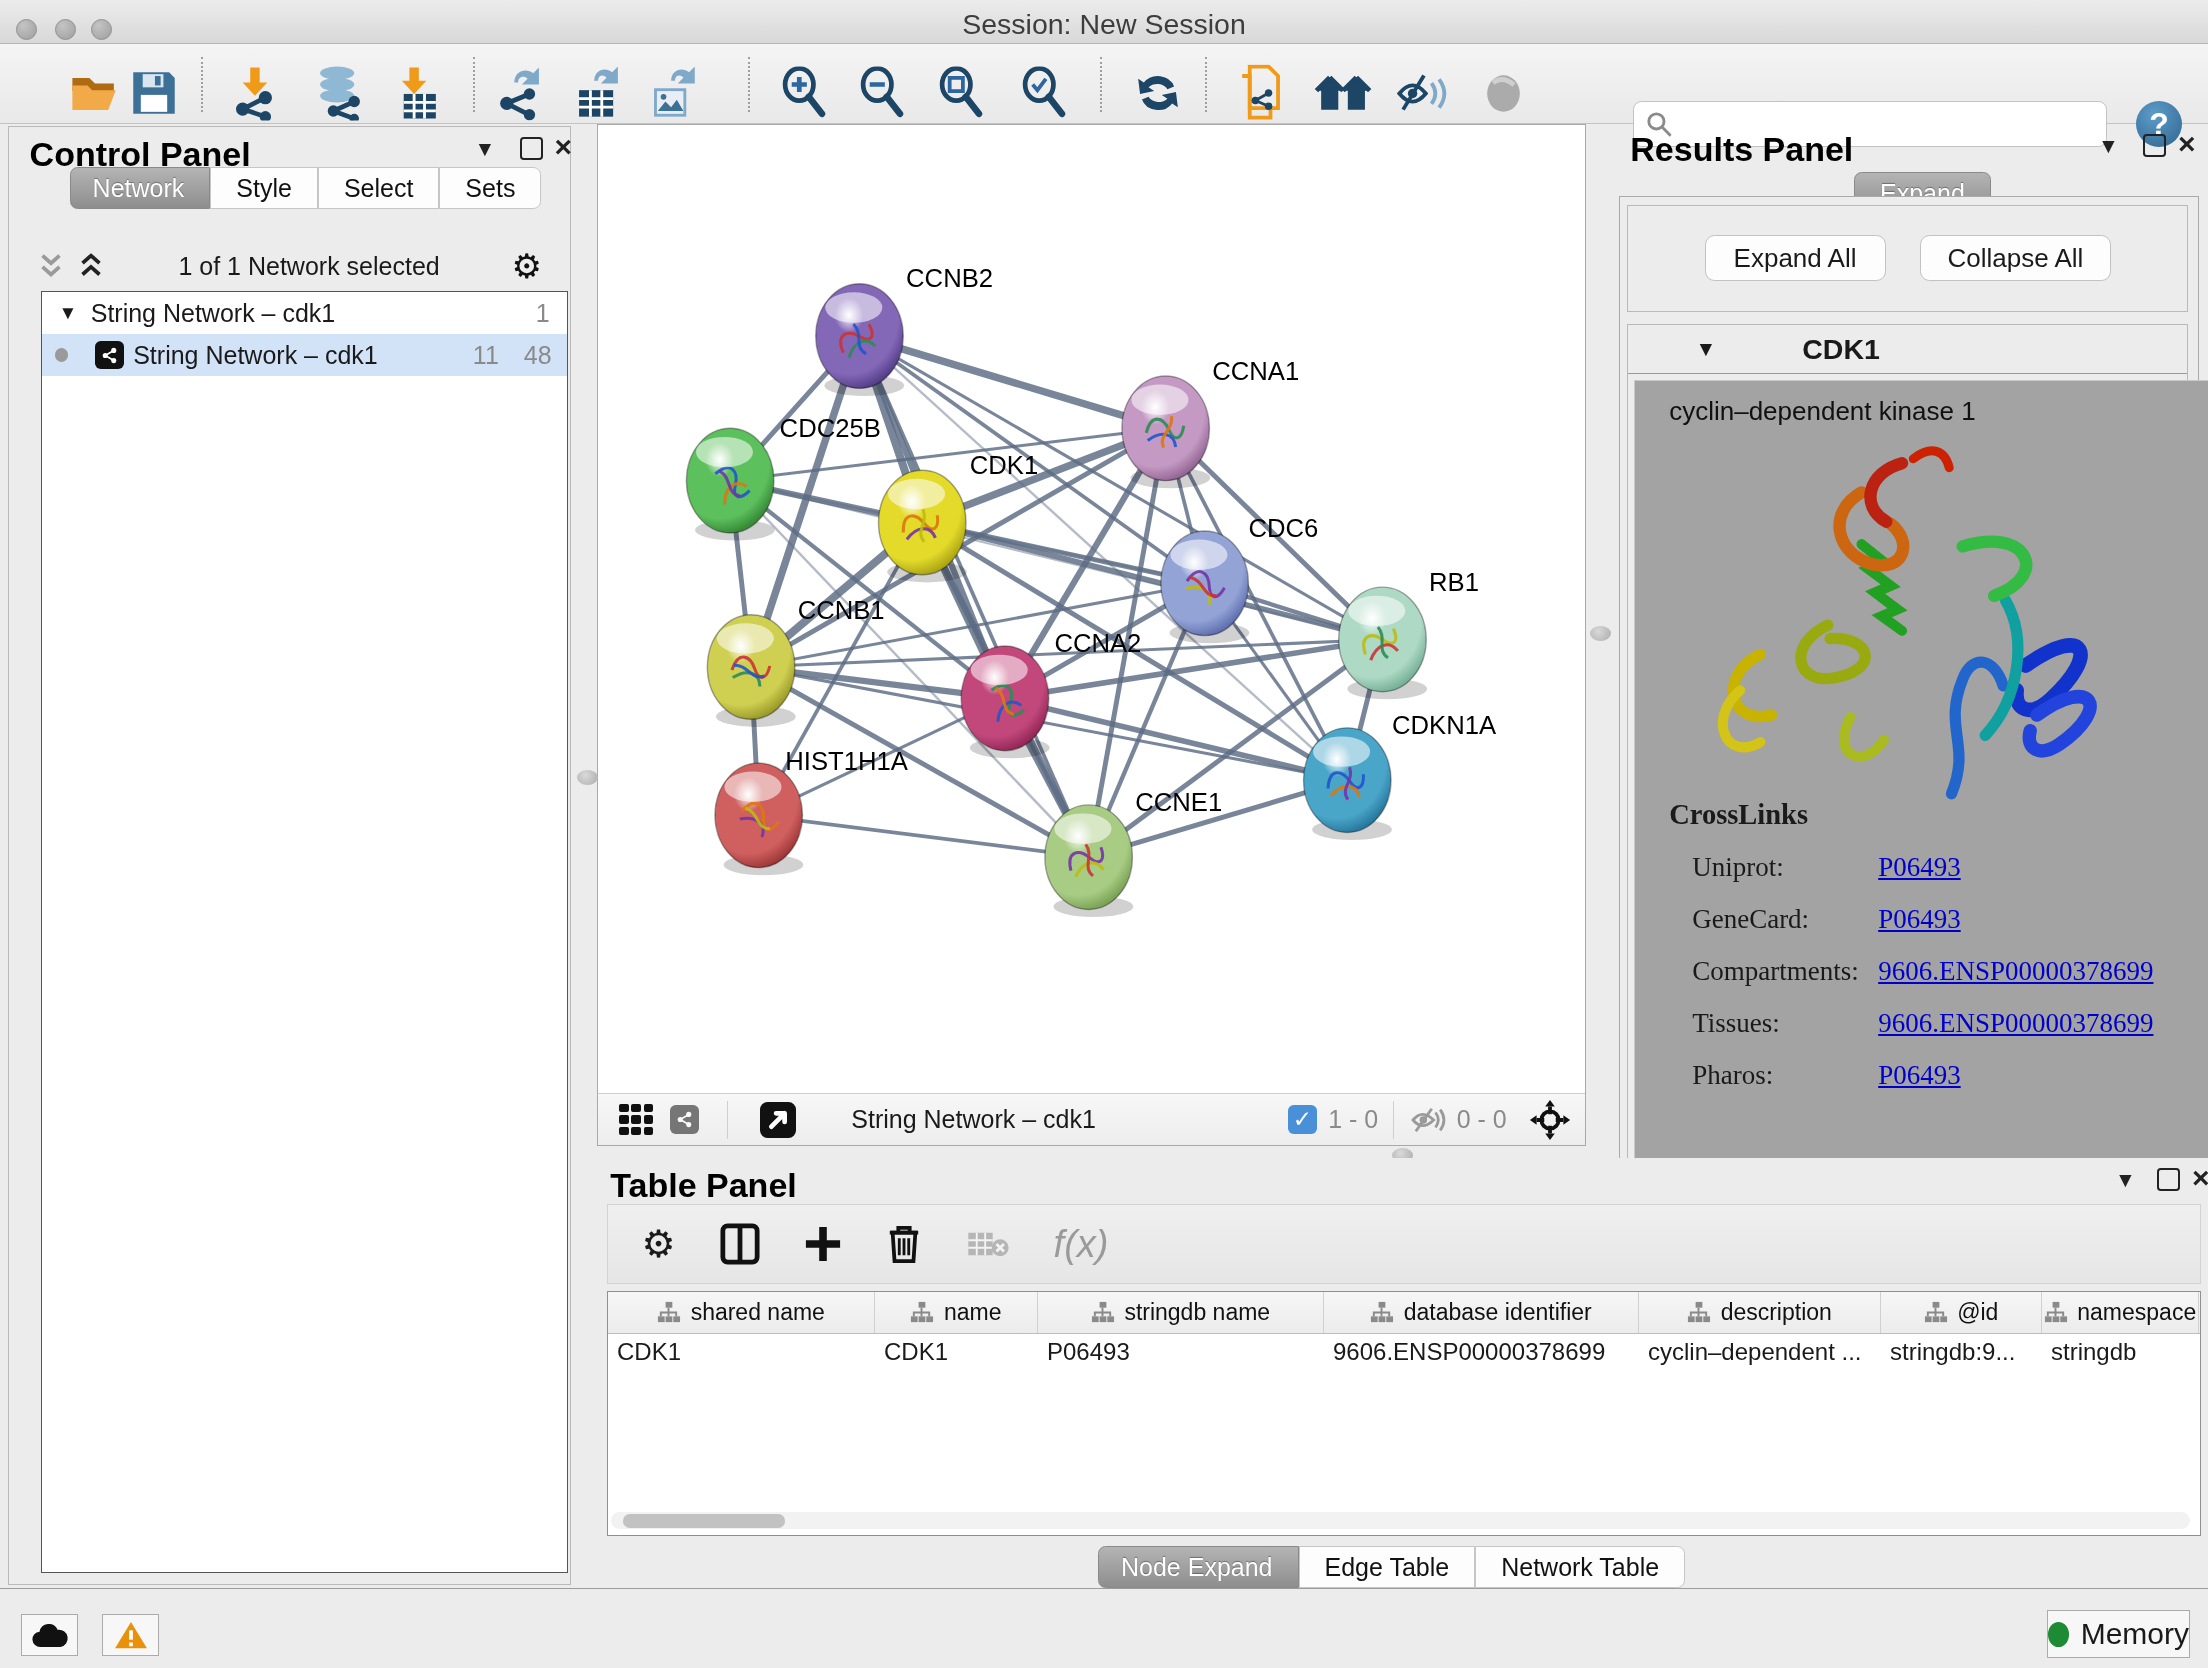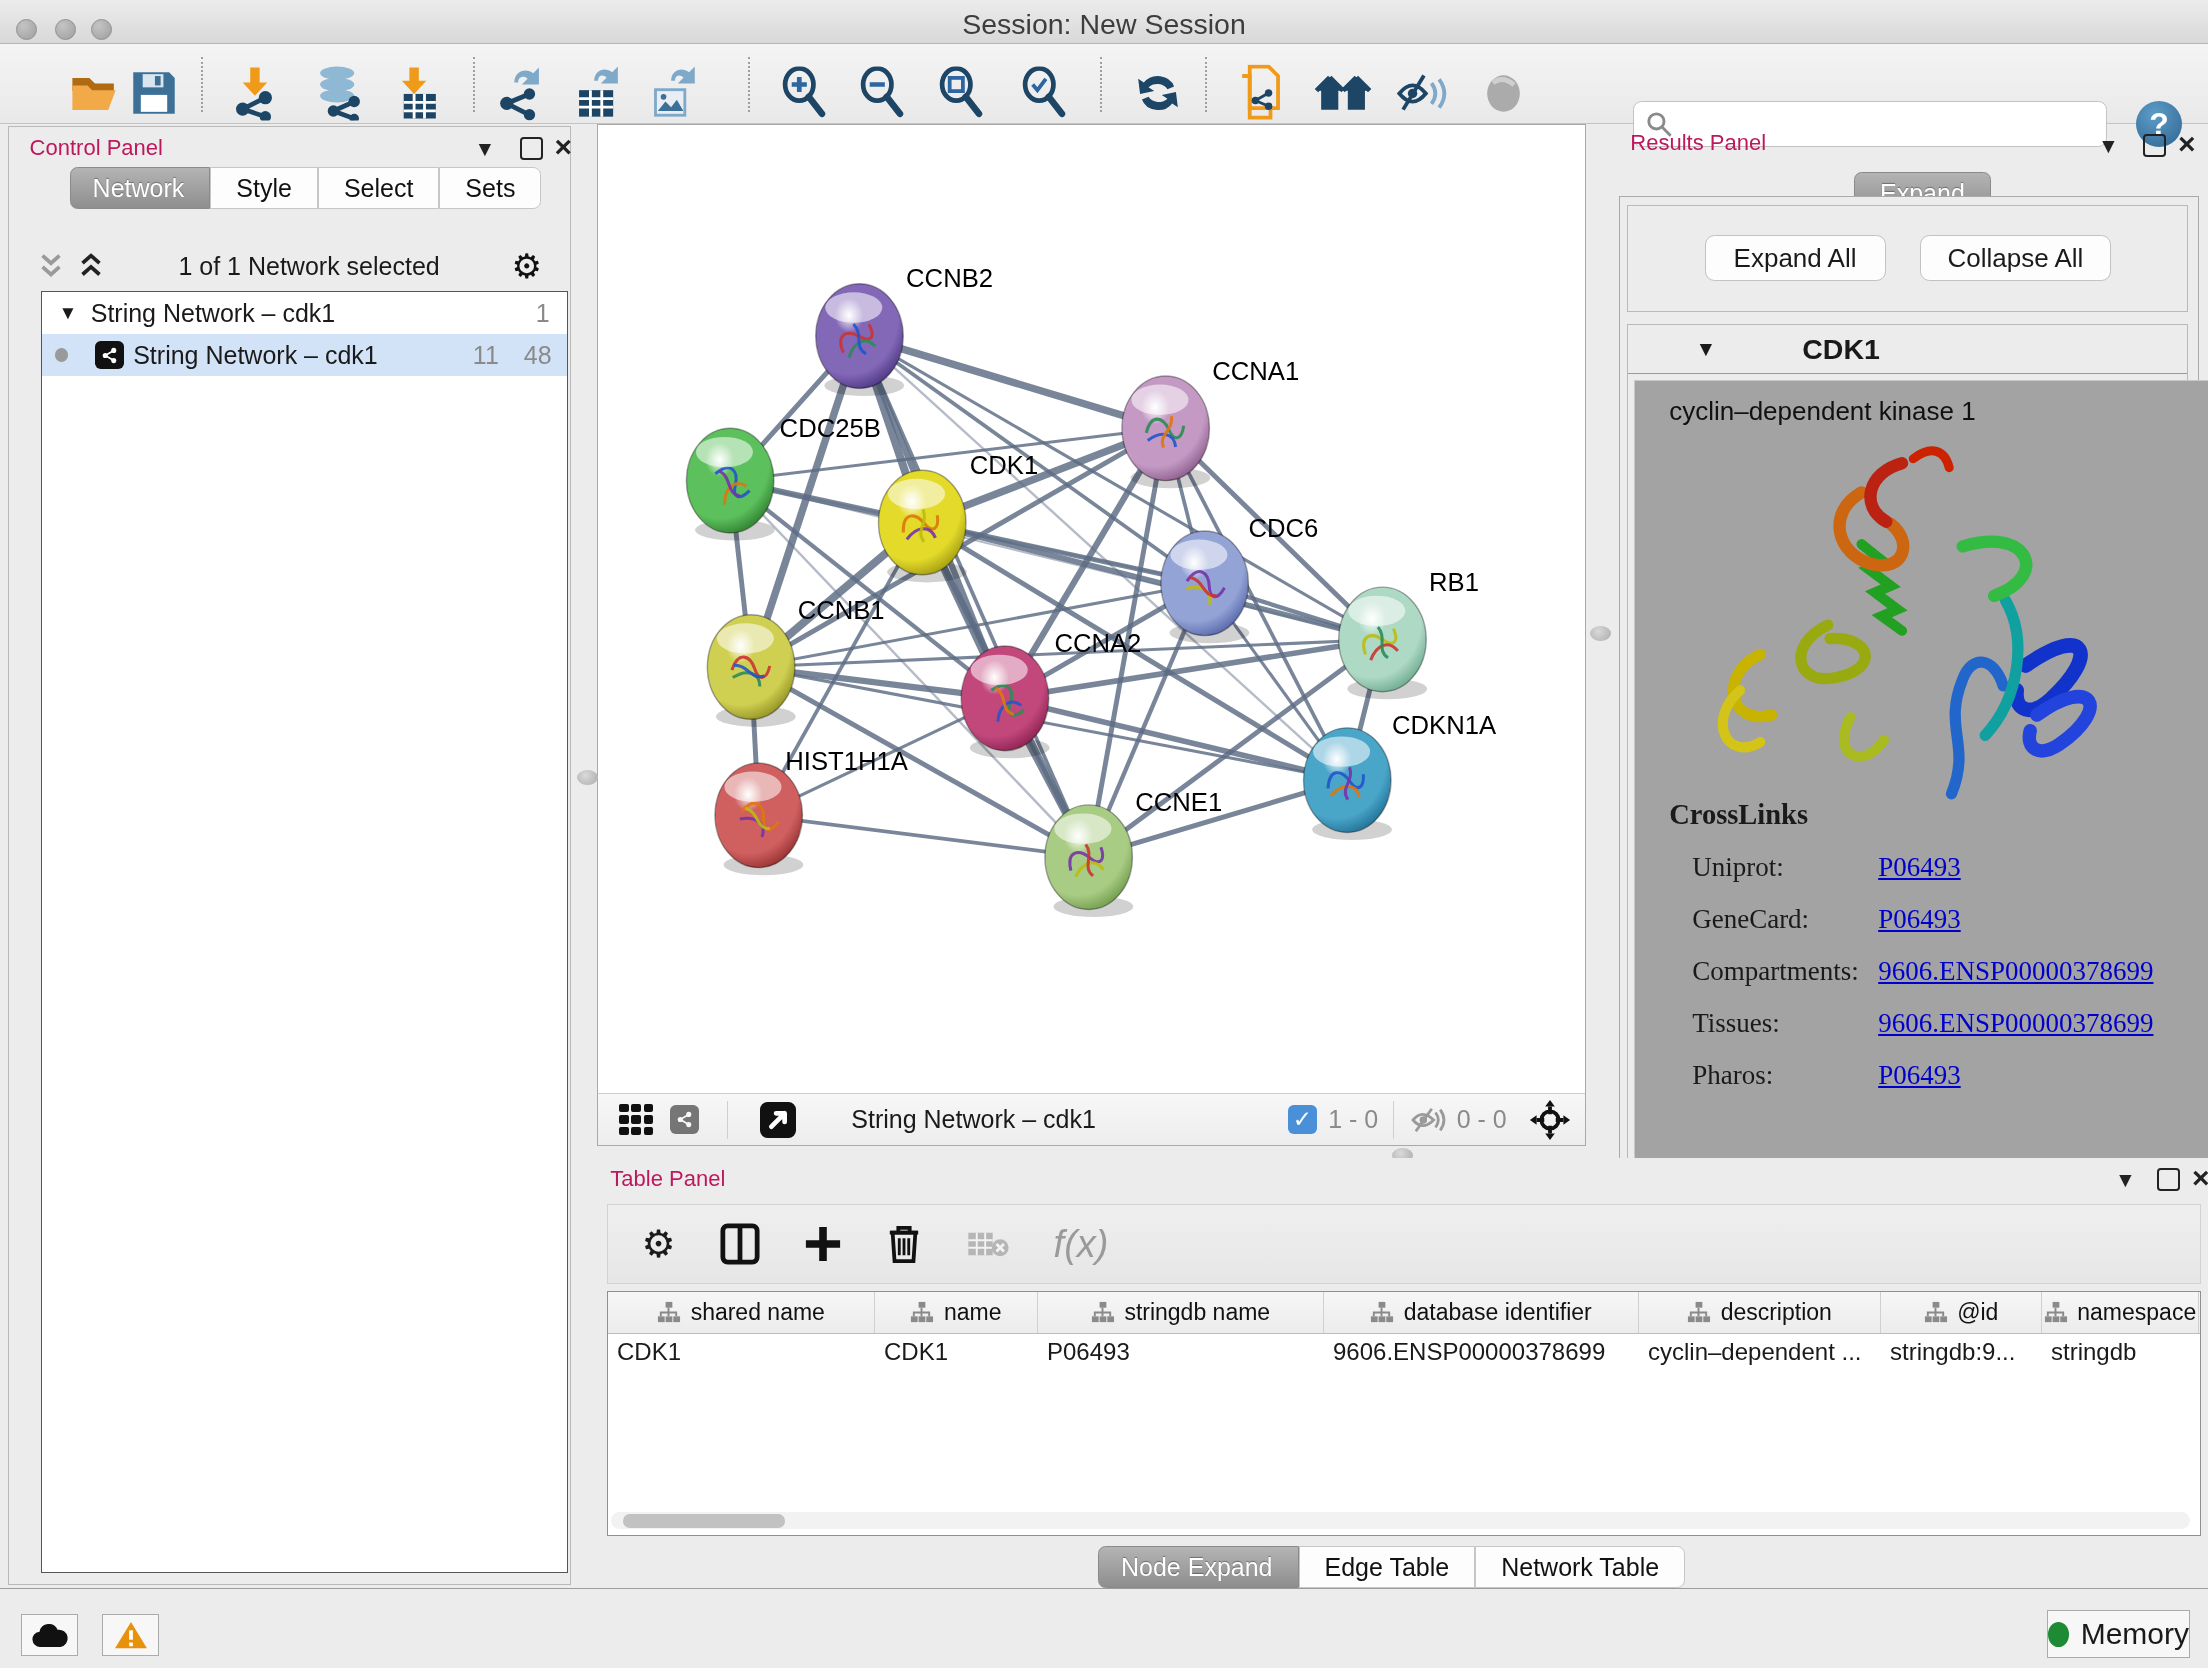--- a/index.html
+++ b/index.html
@@ -21,21 +21,21 @@
     display:flex; align-items:center; justify-content:center; cursor:pointer; }
   .tb-sep { position:absolute; top:13.3px; height:55px; border-left:2.9px dotted #9f9f9f; }
   .searchbox { position:absolute; left:1633px; top:57px; width:474px; height:46px; background:#fff;
     border:1.9px solid #c2c2c2; border-radius:8.6px; display:flex; align-items:center; padding-left:11.4px; }
   .searchbox input { border:none; outline:none; font-size:25px; width:399px; background:transparent; }
   .helpbtn { position:absolute; left:2136px; top:57px; width:46px; height:46px; border-radius:50%;
     background:radial-gradient(circle at 40% 30%, #5d9cc9, #2e648e); color:#fff; font-size:32px;
     font-weight:bold; display:flex; align-items:center; justify-content:center; cursor:pointer; }
 
   
-  .panel-title { font-size:22px; color:#be185d; }
+  .panel-title { font-size:34px; color:#000000;font-weight:bold; }
   .wctl { display:inline-flex; align-items:center; justify-content:center; cursor:pointer; }
   .tri { font-size:21px; color:#222; }
   .maxbox { width:23px; height:23px; border:2.9px solid #222; border-radius:3.8px; }
   .xbtn { font-size:30px; font-weight:bold; color:#222; line-height:23px; }
 
   .tab { height:42px; padding:0 25px; display:flex; align-items:center; justify-content:center;
     font-size:25px; background:#fdfdfd; border:1px solid #c6c6c6; cursor:pointer; color:#111; }
   .tab.selected { background:linear-gradient(#b4b4b4,#8e8e8e); color:#fff;
     text-shadow:0 -1px 1px rgba(0,0,0,.35); border-color:#8a8a8a; }
   .tab:first-child { border-radius:7.6px 0 0 7.6px;padding-left:22px; }

